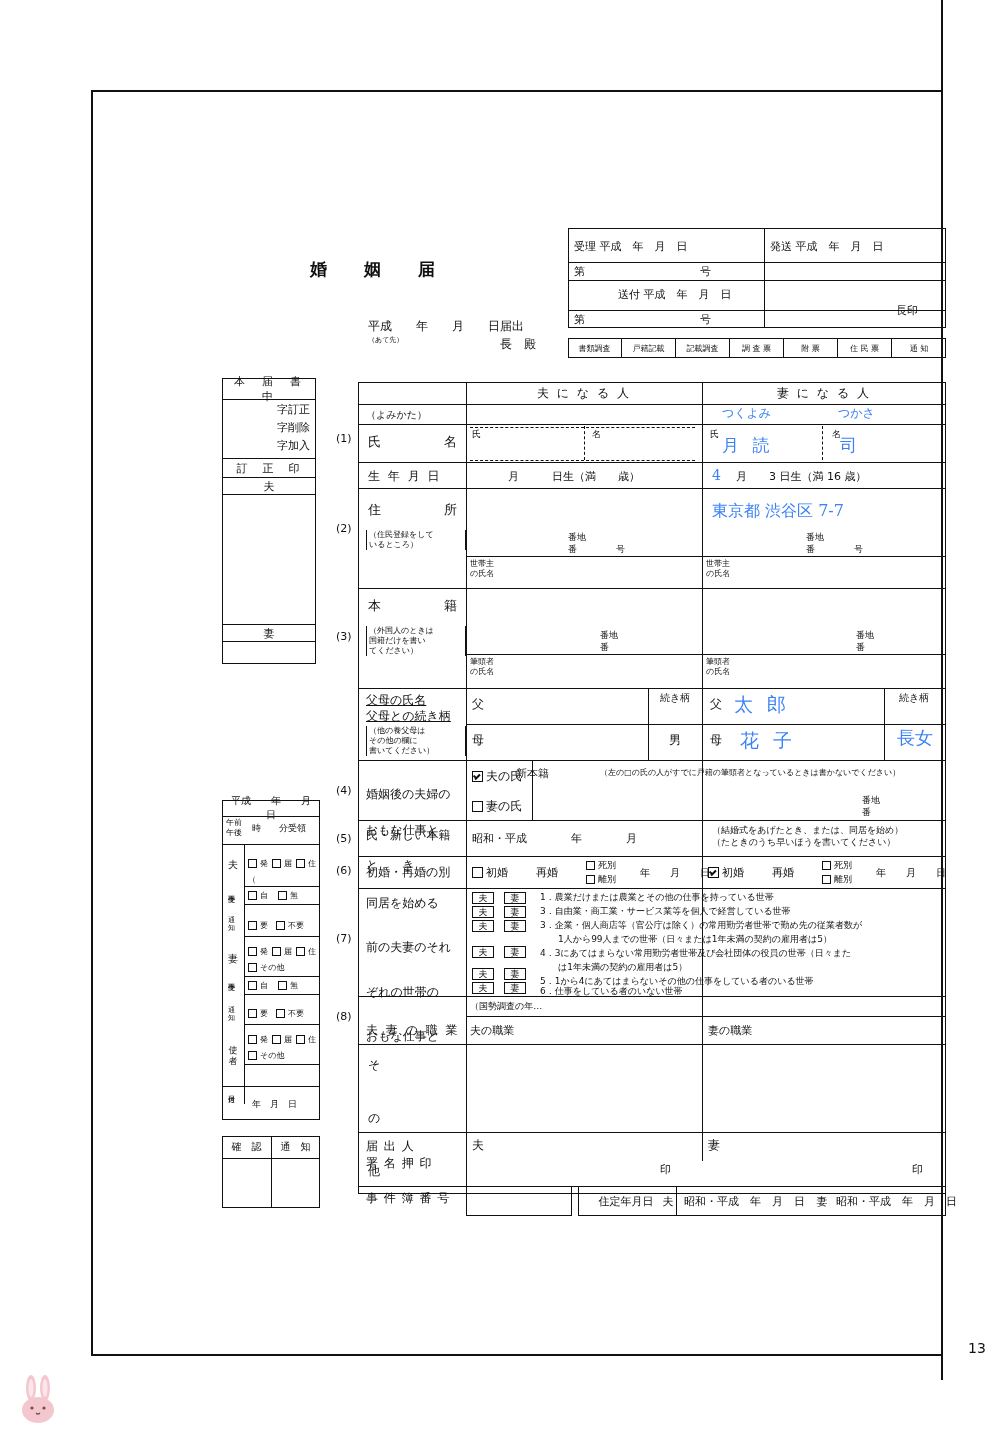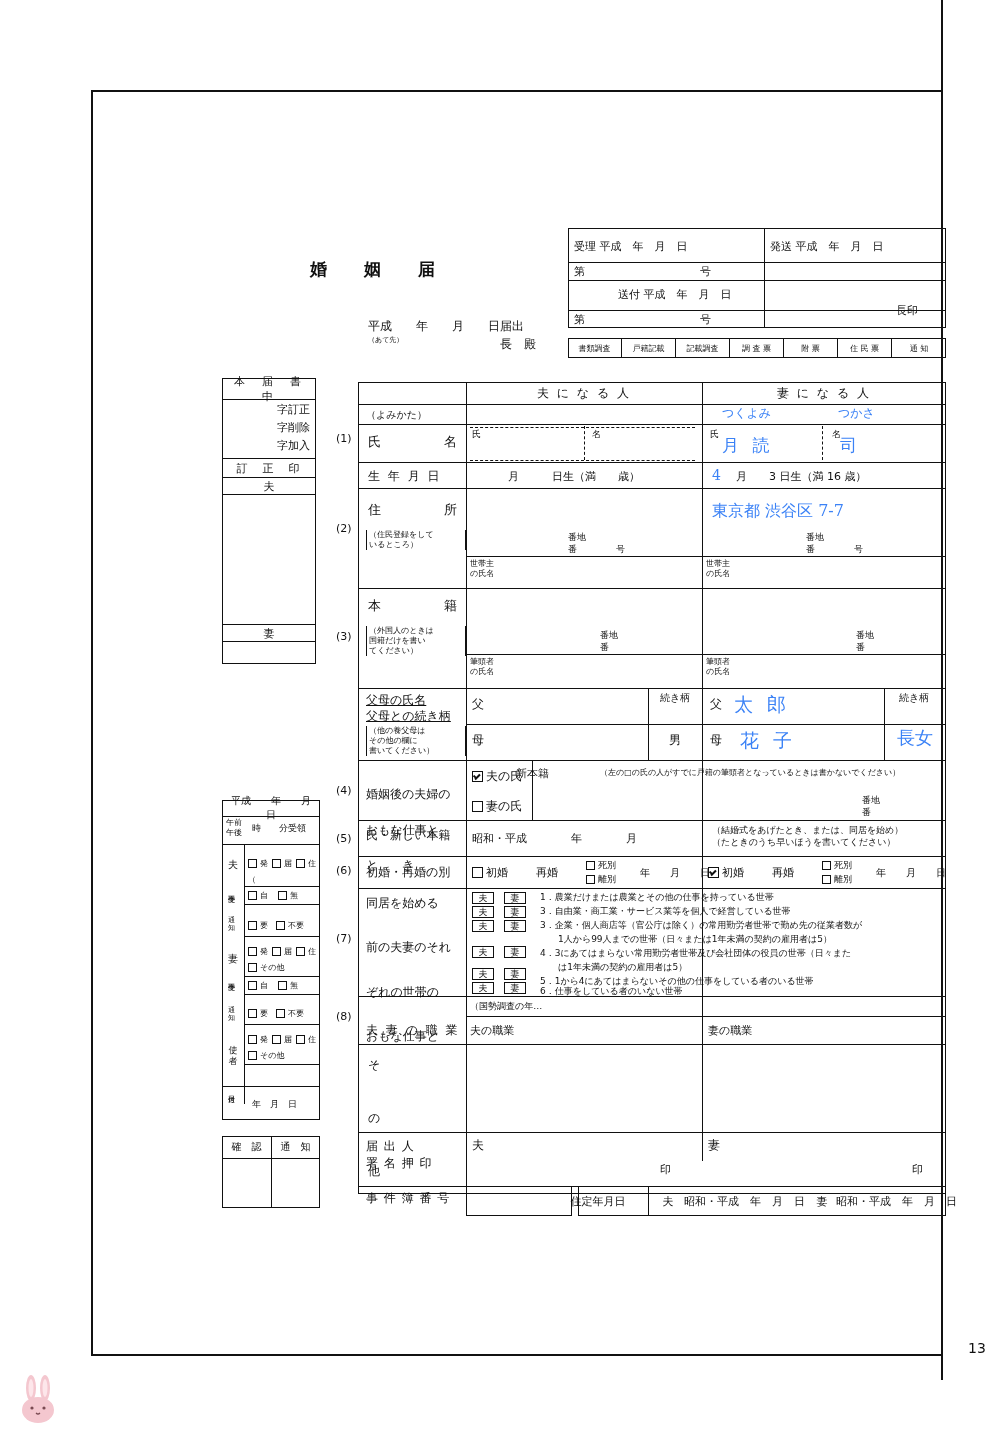--- a/index.html
+++ b/index.html
@@ -300,21 +300,21 @@
 署 名 押 印</div>
   <div class="b s12 lft" style="left:472px;top:1136px;width:40px;height:18px;">夫</div>
   <div class="b s12 lft" style="left:708px;top:1136px;width:40px;height:18px;">妻</div>
   <div class="b s11" style="left:660px;top:1162px;width:30px;">印</div>
   <div class="b s11" style="left:912px;top:1162px;width:30px;">印</div>
 
   <div class="b" style="left:466px;top:1186px;width:1px;height:8px;background:#111;"></div>
   <div class="b s12 lft" style="left:366px;top:1188px;width:110px;height:20px;letter-spacing:1px;">事 件 簿 番 号</div>
   <div class="b box" style="left:466px;top:1186px;width:106px;height:30px;"></div>
   <div class="b box" style="left:578px;top:1186px;width:368px;height:30px;"></div>
-  <div class="b s11 ctr" style="left:548px;top:1186px;width:101px;height:30px;border-right:1px solid #111;box-sizing:border-box;">住定年月日</div>
+  <div class="b s11 ctr" style="left:576px;top:1186px;width:101px;height:30px;border-right:1px solid #111;box-sizing:border-box;">住定年月日</div>
   <div class="b s11 ctr" style="left:656px;top:1186px;width:24px;height:30px;">夫</div>
   <div class="b s11 lft" style="left:684px;top:1186px;width:130px;height:30px;">昭和・平成　年　月　日</div>
   <div class="b s11 ctr" style="left:810px;top:1186px;width:24px;height:30px;">妻</div>
   <div class="b s11 lft" style="left:836px;top:1186px;width:130px;height:30px;">昭和・平成　年　月　日</div>
 
   <div class="b box" style="left:222px;top:800px;width:98px;height:320px;"></div>
   <div class="b s10 ctr" style="left:222px;top:800px;width:98px;height:16px;">平成　　年　　月　　日</div>
   <div class="b" style="left:222px;top:816px;width:98px;height:1px;background:#111;"></div>
   <div class="b s8" style="left:226px;top:818px;width:24px;line-height:1.25;white-space:pre-line;">午前
 午後</div>

